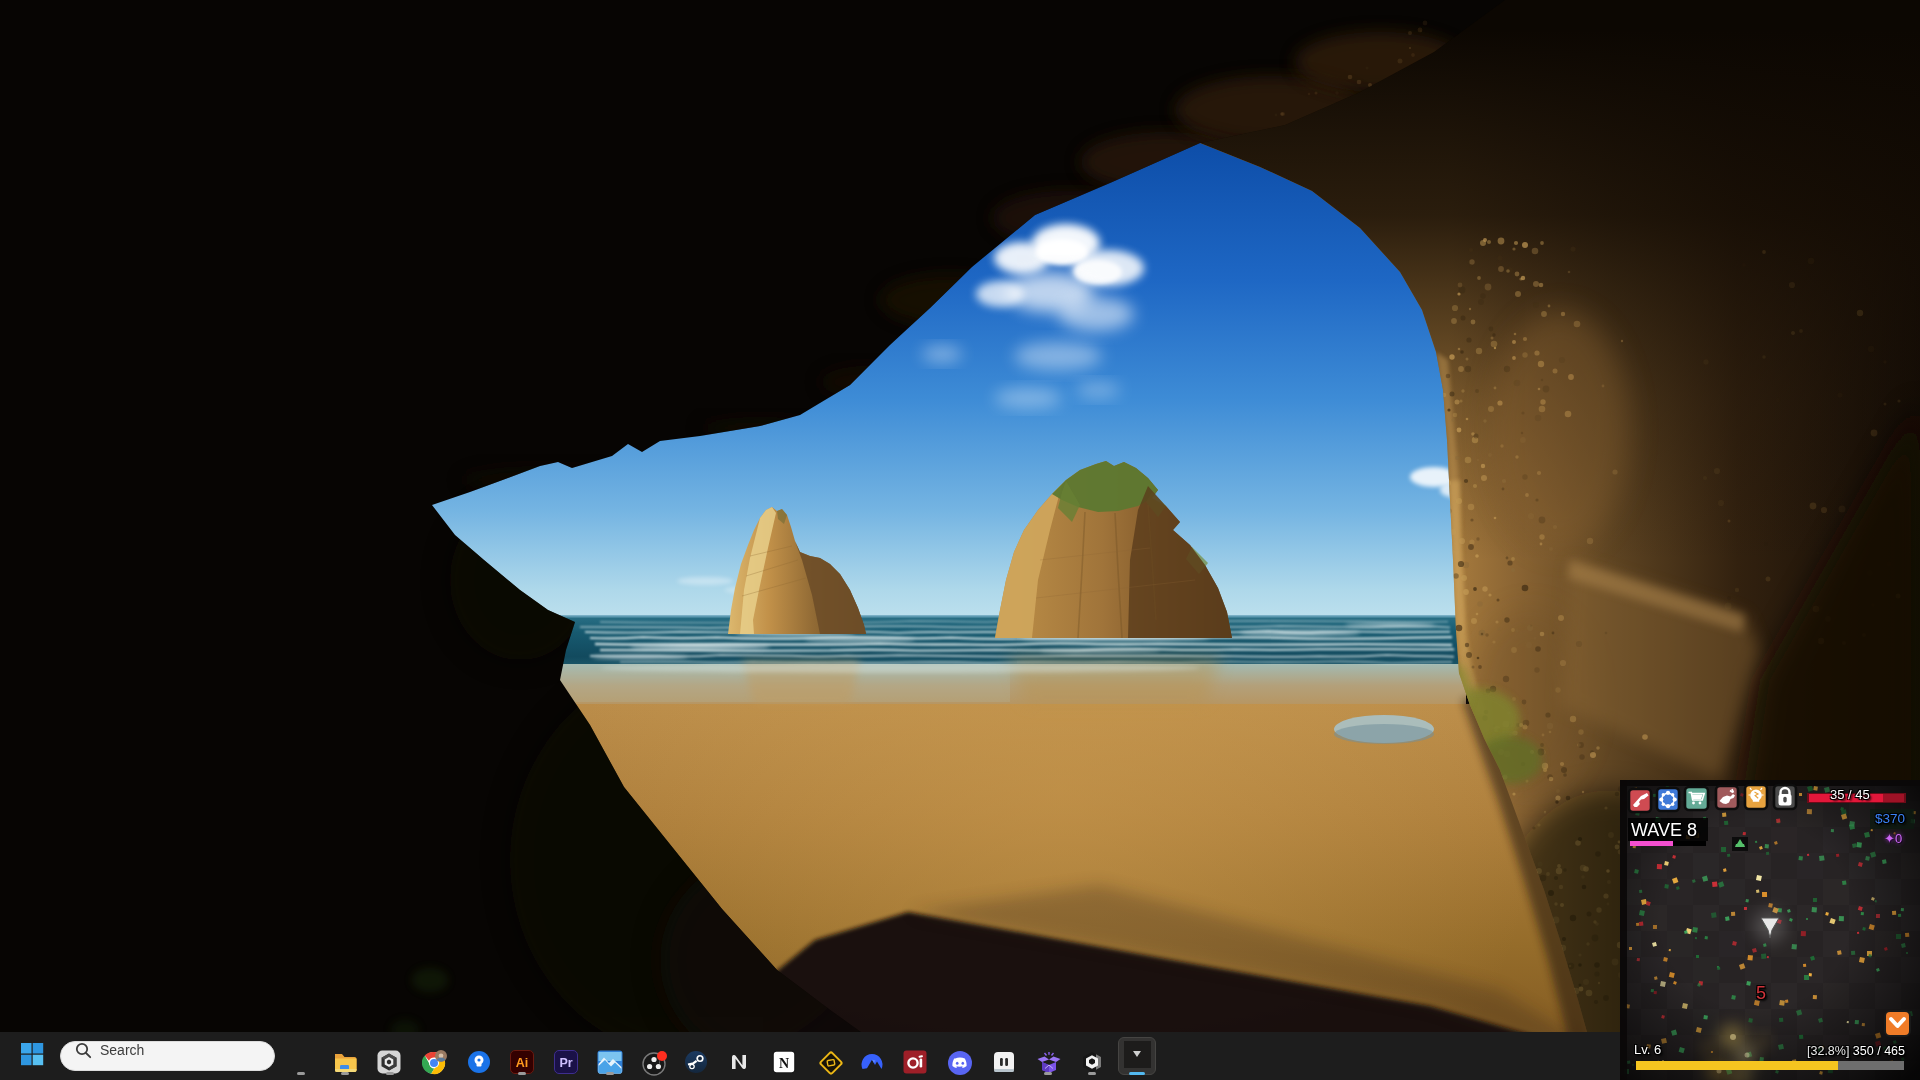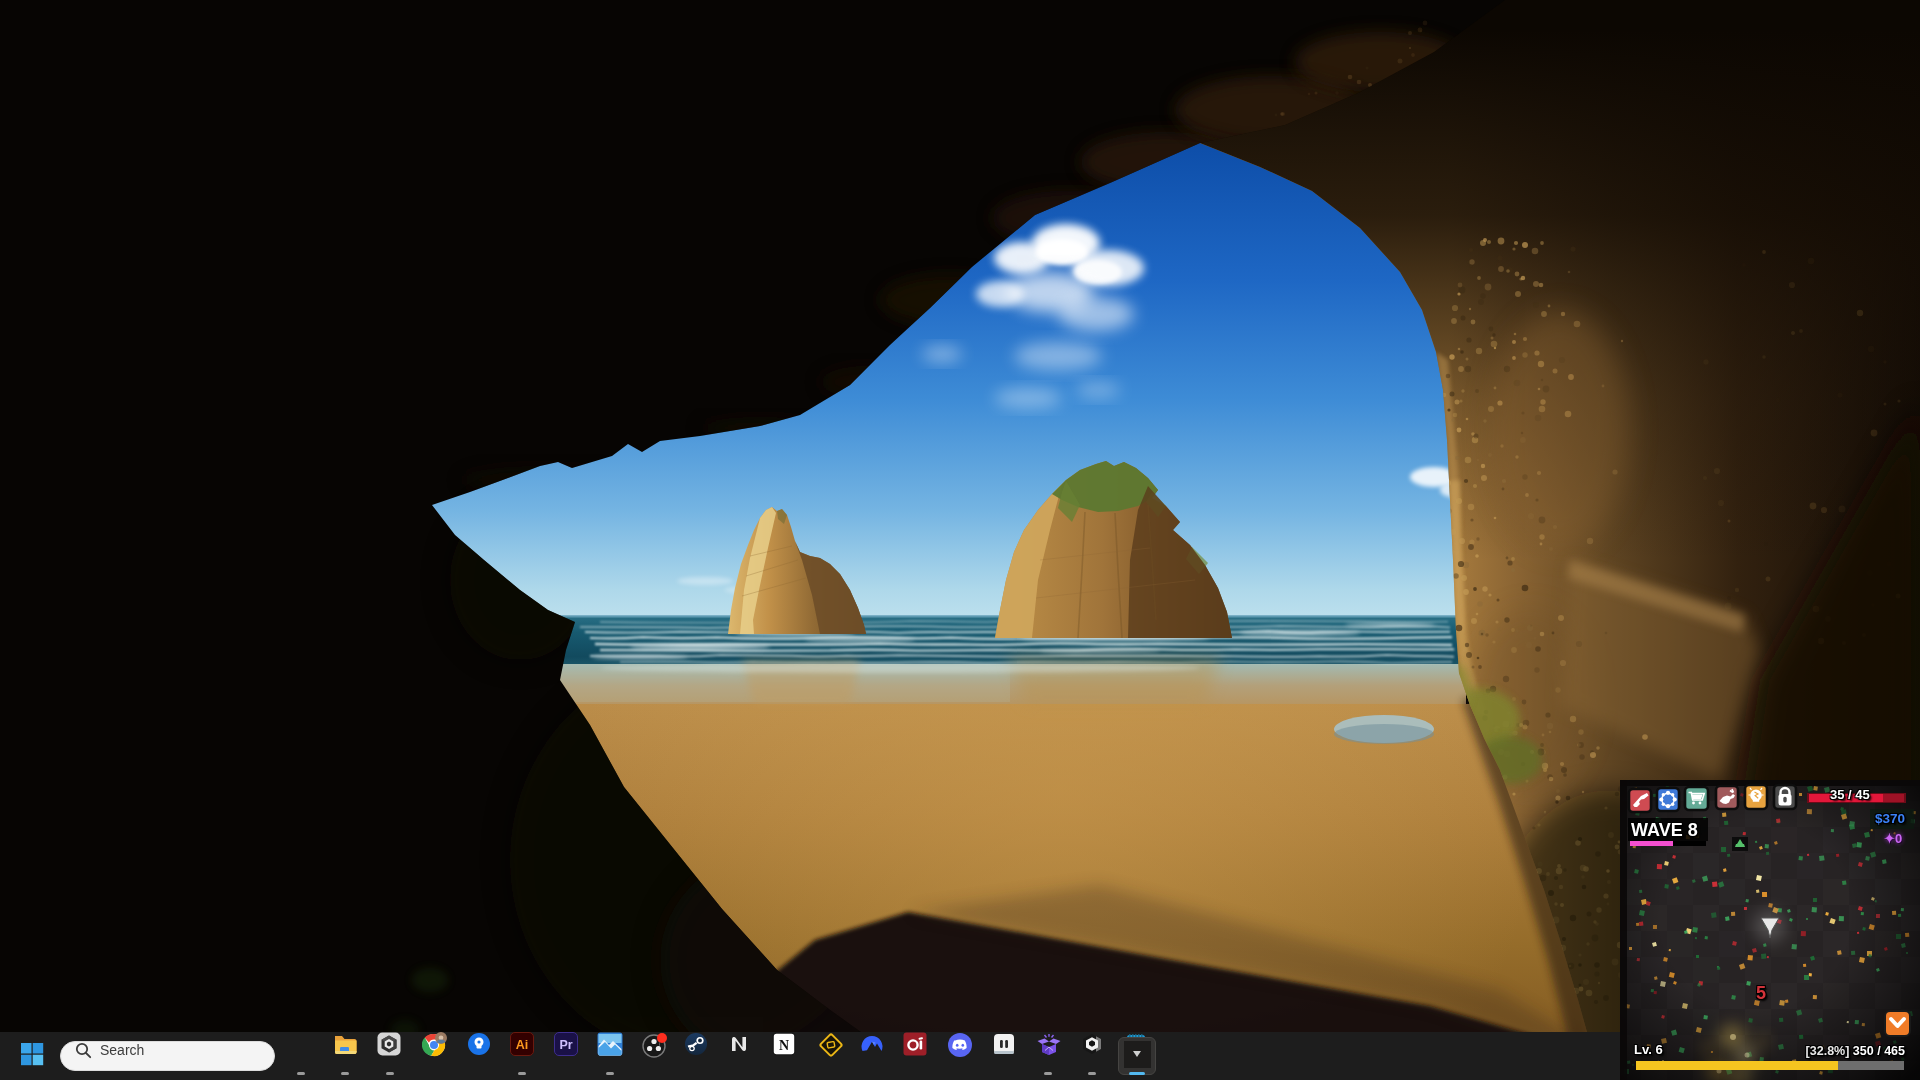--- a/index.html
+++ b/index.html
@@ -1,23 +1,23 @@
 <!DOCTYPE html>
 <html><head><meta charset="utf-8">
 <style>
 * { margin:0; padding:0; box-sizing:border-box; }
 html,body { width:1920px; height:1080px; overflow:hidden; background:#000; font-family:"Liberation Sans",sans-serif; }
 #stage { position:relative; width:1920px; height:1080px; }
 #wall { position:absolute; left:0; top:0; }
 #taskbar { position:absolute; left:0; top:1032px; width:1920px; height:48px; background:#1d1d1d; }
-.ti { position:absolute; top:0;padding-left:45px; }
+.ti { position:absolute; top:18px;padding-left:45px; }
 #searchpill { position:absolute; left:60px; top:9px; width:215px; height:30px; background:#f4f4f4; border-radius:16px; display:flex; border:1px solid #dcdcdc; }
 #searchpill span { color:#3c3c3c; font-size:14px; }
 #game { position:absolute; left:1620px; top:780px; width:300px; height:300px; background:#231f1e; overflow:hidden; }
-.gt { position:absolute; color:#fff; font-weight:bold; text-shadow:-1px -1px 0 #000, 1px -1px 0 #000, -1px 1px 0 #000, 1px 1px 0 #000, 2px 2px 2px #000; white-space:nowrap; }
+.gt { position:absolute; color:#fff; font-weight:normal; text-shadow:-1px -1px 0 #000, 1px -1px 0 #000, -1px 1px 0 #000, 1px 1px 0 #000, 2px 2px 2px #000; white-space:nowrap; }
 </style></head>
 <body>
 <div id="stage">
 
 <svg id="wall" width="1920" height="1080" viewBox="0 0 1920 1080" xmlns="http://www.w3.org/2000/svg">
 <defs>
  <linearGradient id="sky" x1="0" y1="140" x2="0" y2="640" gradientUnits="userSpaceOnUse">
   <stop offset="0" stop-color="#0d4da8"></stop>
           <stop offset="0.28" stop-color="#1e67c4"></stop>
   <stop offset="0.52" stop-color="#3e8cd6"></stop>

